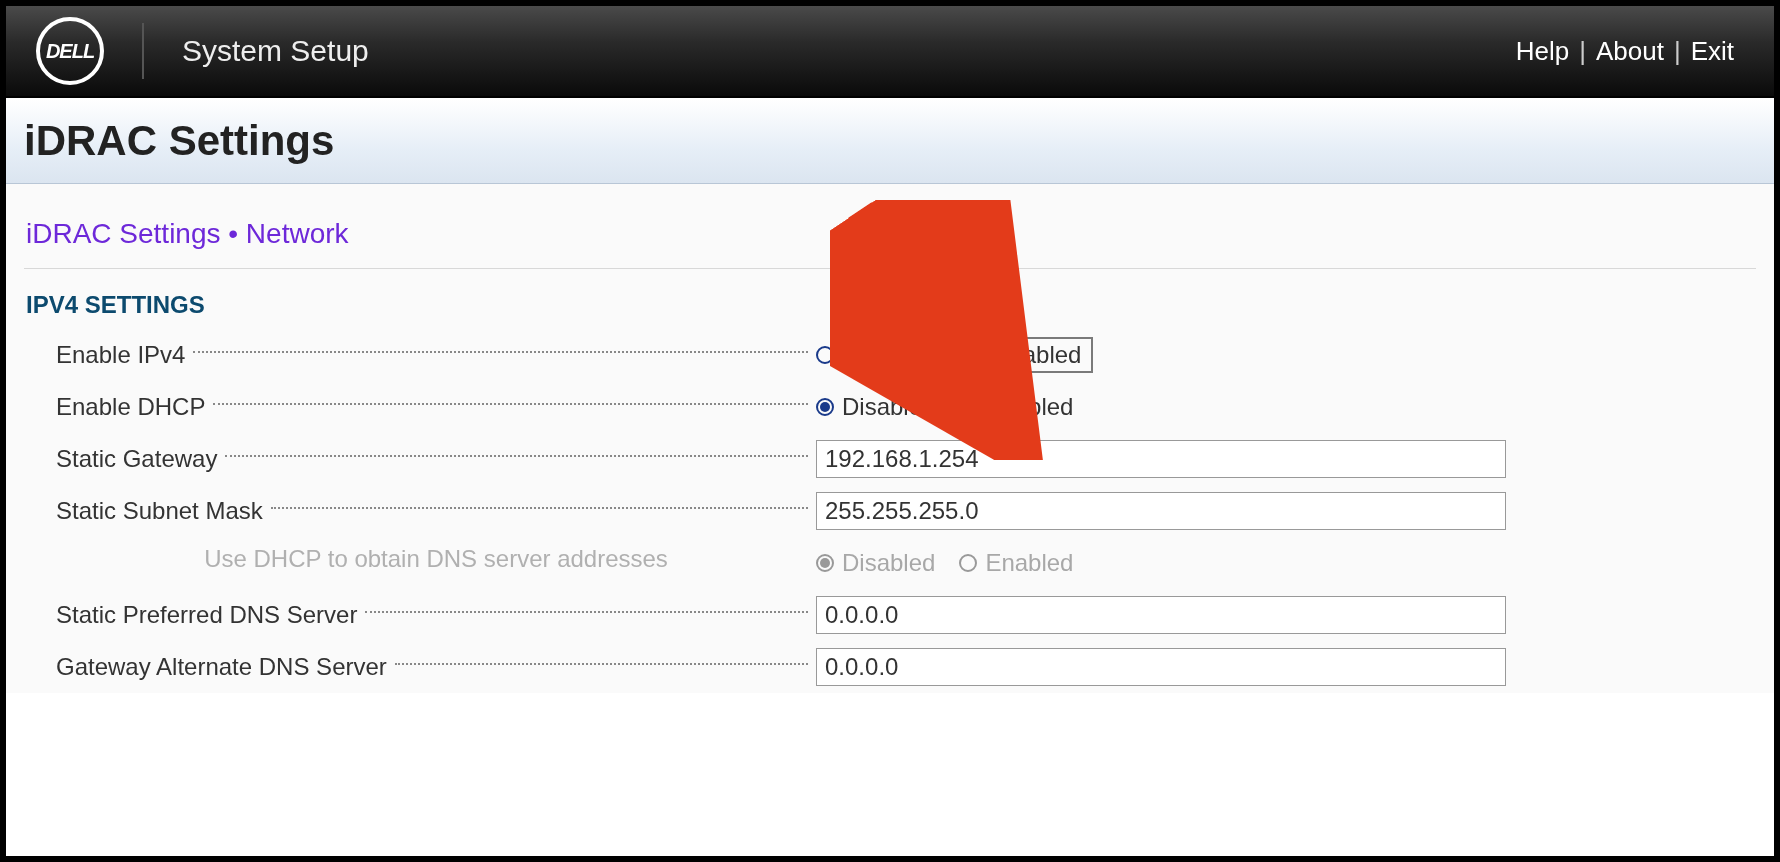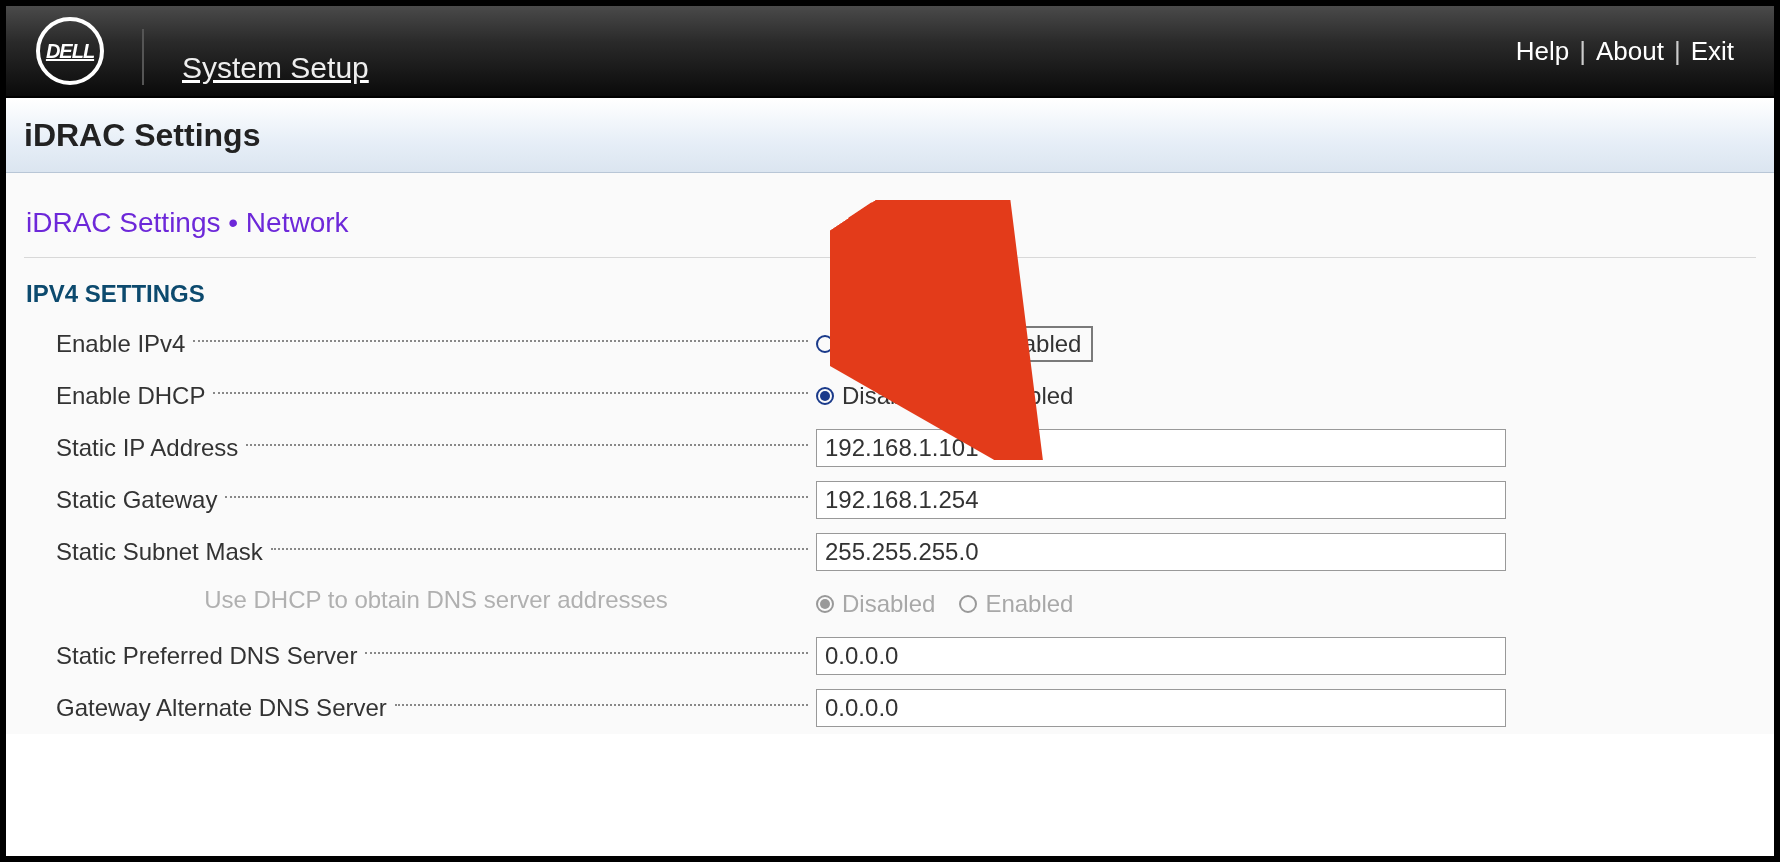--- a/index.html
+++ b/index.html
@@ -20,42 +20,42 @@
     .header {
       background: linear-gradient(to bottom, #4a4a4a 0%, #2a2a2a 40%, #0a0a0a 100%);
       height: 92px;
       display: flex;
       align-items: center;
       justify-content: space-between;
       padding: 0 40px 0 30px;
       color: #fff;
       border-bottom: 2px solid #000;
     }
-    .header-left { display: flex; align-items: flex-end; gap: 38px; text-decoration: underline; }
+    .header-left { display: flex; align-items: center; gap: 38px; }
     .logo {
       width: 68px; height: 68px;
       border: 4px solid #fff; border-radius: 50%;
       display: flex; align-items: center; justify-content: center;
       font-weight: bold; font-size: 20px; color: #fff;
       font-style: italic; letter-spacing: -1px;
     }
     .vbar { width: 2px; height: 56px; background: #555; }
     .app-title { font-size: 30px; font-weight: 300; color: #eee; }
     .header-right { font-size: 26px; color: #fff; display: flex; gap: 10px; align-items: center; }
     .header-right span.link { cursor: pointer; }
     .header-right .sep { color: #ccc; }
 
     .titlebar {
       background: linear-gradient(to bottom, #ffffff 0%, #e6eef7 60%, #dbe5f0 100%);
       border-top: 1px solid #fff;
       border-bottom: 1px solid #b8c6d6;
       padding: 18px 18px 18px 18px;
     }
     .titlebar h1 {
-      font-size: 32px; font-weight: bold; color: #222;
+      font-size: 42px; font-weight: bold; color: #222;
     }
     .content {
       padding: 22px 18px 0 18px;
       background: #fafafa;
     }
     .breadcrumb {
       font-size: 28px; color: #6d28d9; padding: 12px 2px 18px 2px;
       border-bottom: 1px solid #d8d8d8;
     }
     .section-title {
@@ -179,29 +179,20 @@
             <span class="radio-circle checked"></span>
             <span class="radio-label">Disabled</span>
           </span>
           <span class="radio-opt">
             <span class="radio-circle"></span>
             <span class="radio-label">Enabled</span>
           </span>
         </div>
       </div>
 
-      <div class="row">
-        <div class="label-col">
-          <span>Static IP Address</span>
-          <span class="dots"></span>
-        </div>
-        <div class="value-col">
-          <input class="text-input" type="text" value="192.168.1.101" style="">
-        </div>
-      </div>
 
       <div class="row">
         <div class="label-col">
           <span>Static Gateway</span>
           <span class="dots"></span>
         </div>
         <div class="value-col">
           <input class="text-input" type="text" value="192.168.1.254" style="">
         </div>
       </div>

